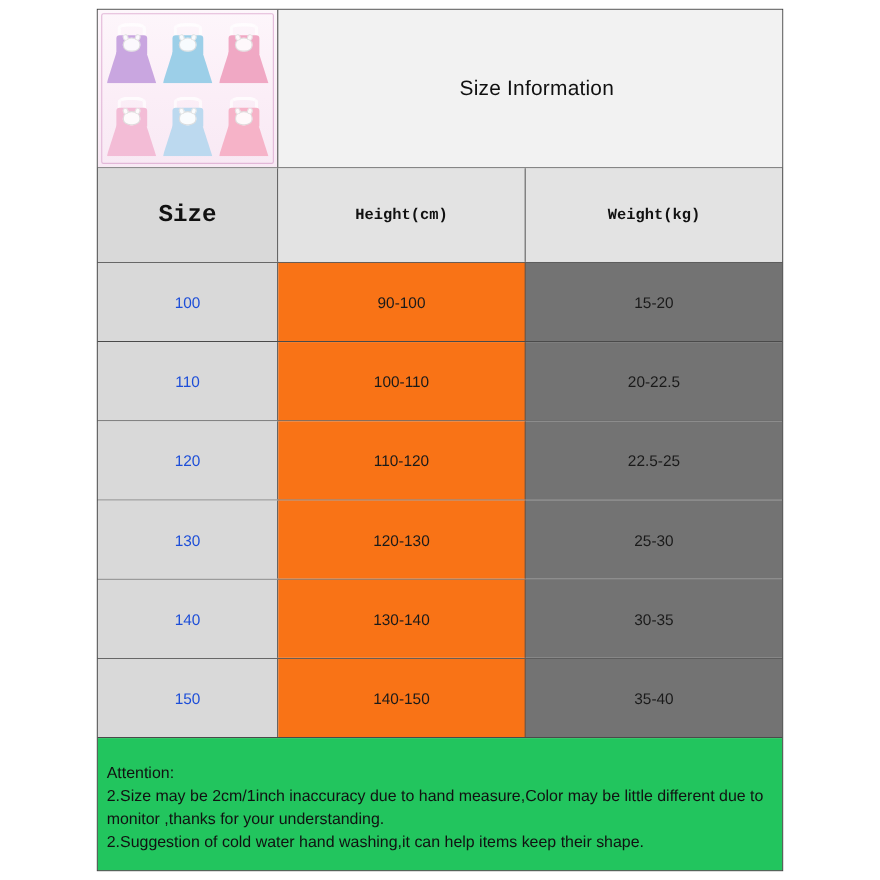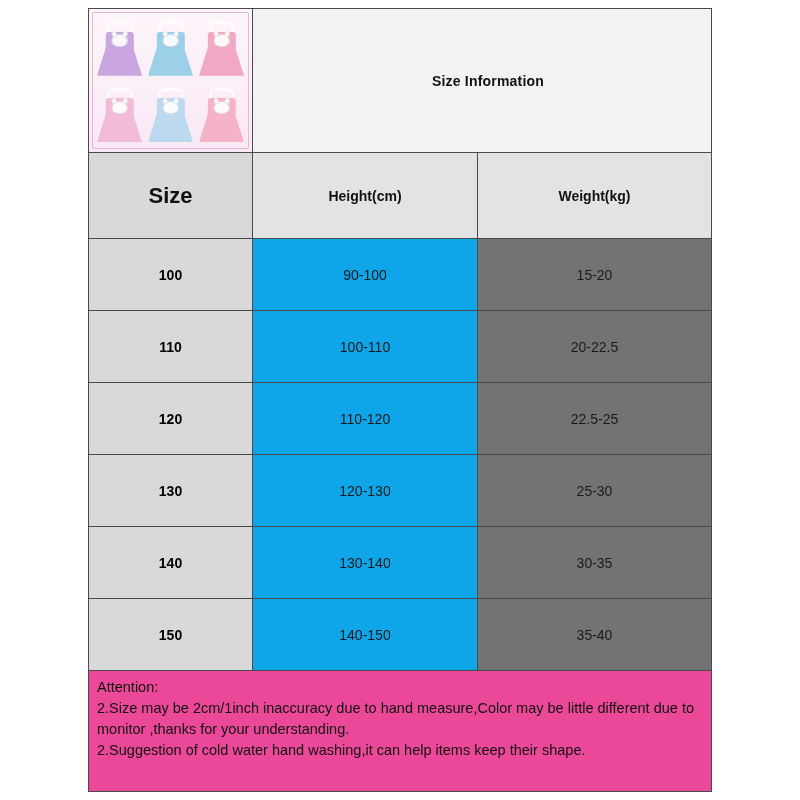--- a/index.html
+++ b/index.html
@@ -142,22 +142,22 @@
   .d6 .bodice, .d6 .skirt { background: #f6b3c8; }
 
   .header-title-cell {
     flex: 1;
     display: flex;
     align-items: center;
     justify-content: center;
     background: #f2f2f2;
   }
   .header-title-cell .title-text {
-    font-size: 14px;
-    font-weight: bold;
+    font-size: 19px;
+    font-weight: normal;
     color: #111111;
     letter-spacing: 0.2px;
     margin-left: 12px;
   }
 
   
   .chart-table {
     flex: 1;
     display: flex;
     flex-direction: column;
@@ -181,65 +181,65 @@
     background: #d9d9d9;
   }
   .col-height {
     width: 225px;
     min-width: 225px;
     border-right: 1px solid #4a4a4a;
     box-sizing: border-box;
     display: flex;
     align-items: center;
     justify-content: center;
-    background: #0ea5e9;
+    background: #f97316;
   }
   .col-weight {
     flex: 1;
     display: flex;
     align-items: center;
     justify-content: center;
     background: #737373;
   }
 
   
-  .row.header-row { height: 86px; }
+  .row.header-row { height: 86px; font-family: Liberation Mono, monospace; }
   .row.header-row .col-size { background: #d9d9d9; }
   .row.header-row .col-height,
   .row.header-row .col-weight { background: #e3e3e3; }
   .row.header-row .col-size span {
     font-size: 22px;
     font-weight: bold;
     color: #111111;
   }
   .row.header-row .col-height span,
   .row.header-row .col-weight span {
     font-size: 14px;
     font-weight: bold;
     color: #111111;
   }
 
   .row.data-row { height: 72px; }
   .row.data-row .col-size span {
     font-size: 14px;
-    font-weight: bold;
-    color: #000000;
+    font-weight: normal;
+    color: #1d4ed8;
   }
   .row.data-row .col-height span,
   .row.data-row .col-weight span {
     font-size: 14px;
     color: #1a1a1a;
   }
 
   
   .attention {
     flex: 1;
-    padding: 6px 8px 4px 8px;
-    box-sizing: border-box;
-    background: #ec4899;
+    padding: 22px 8px 4px 8px;
+    box-sizing: border-box;
+    background: #22c55e;
   }
   .attention p {
     margin: 0;
     font-size: 14.5px;
     line-height: 1.45;
     color: #111111;
   }
 </style>
 </head>
 <body>

